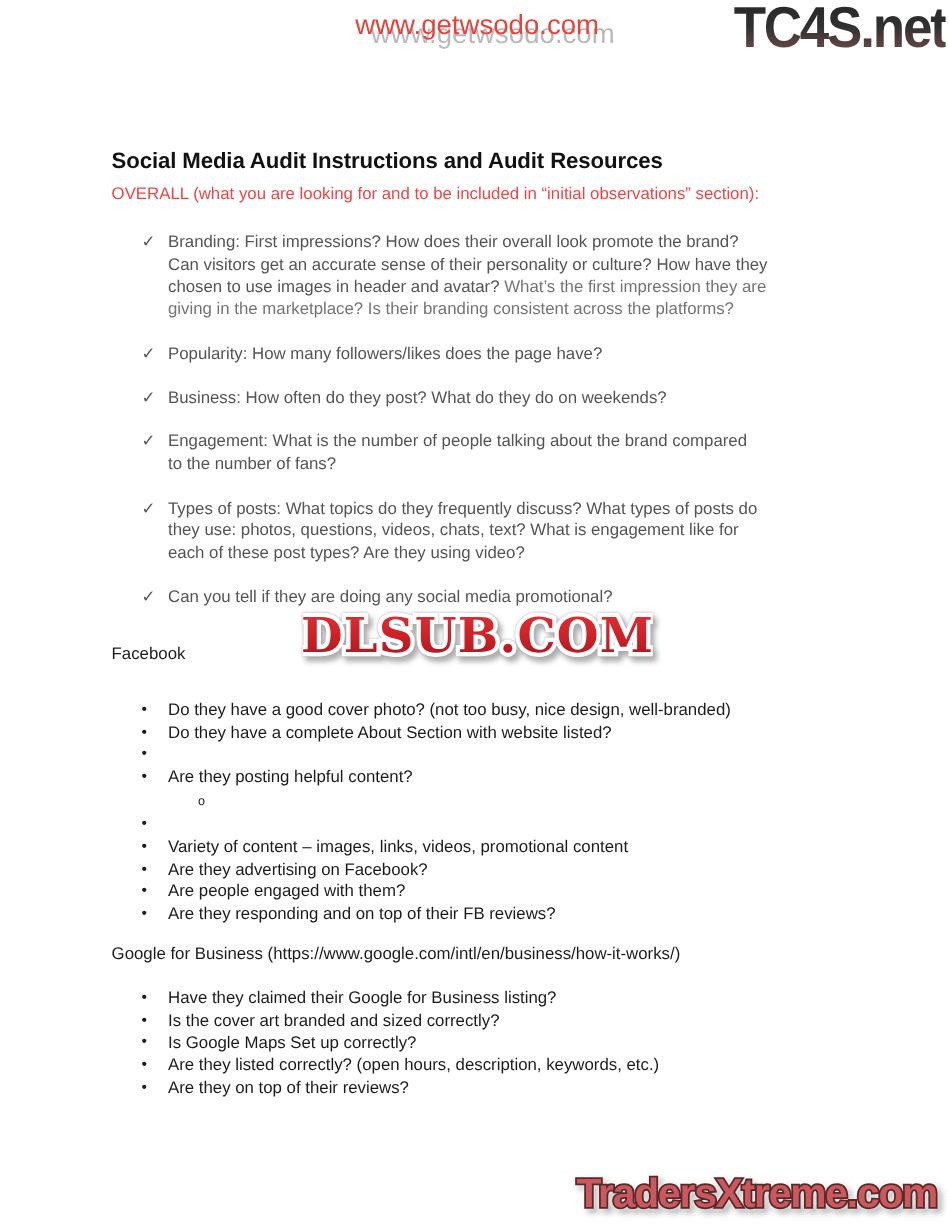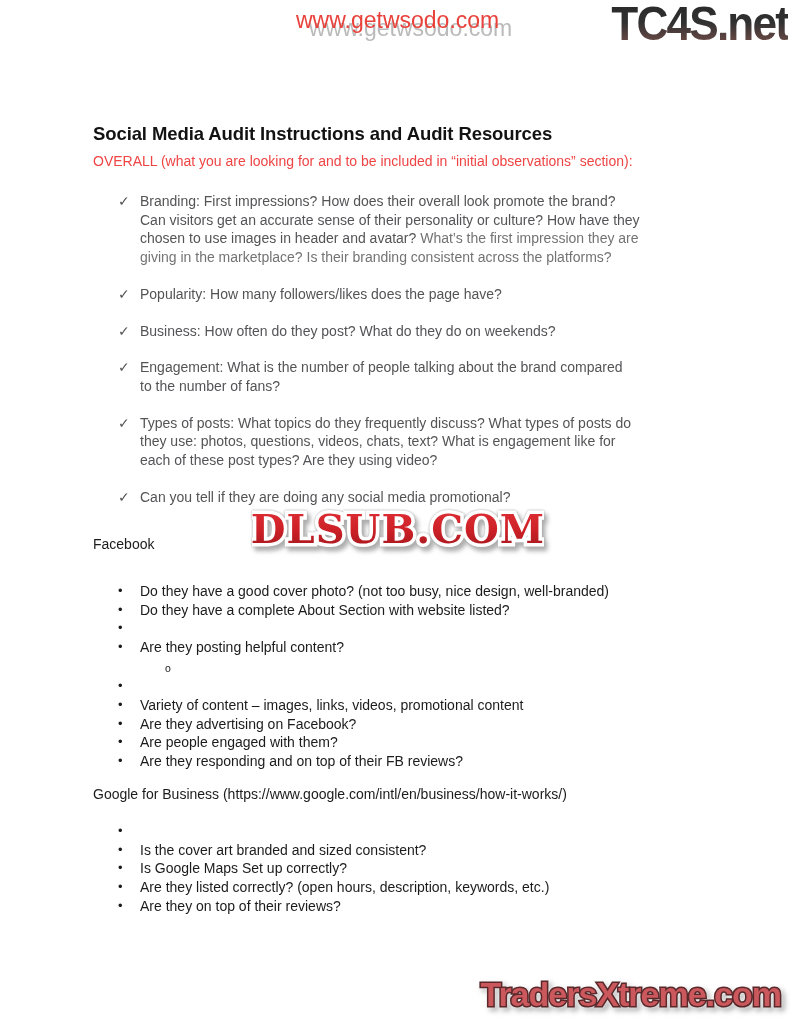--- a/index.html
+++ b/index.html
@@ -158,24 +158,25 @@
   <div class="disc-item">
     <span class="disc-marker">•</span>
     <span>Are they responding and on top of their FB reviews?</span>
   </div>
 </div>
 
 <div class="section-heading google-heading">Google for Business (https://www.google.com/intl/en/business/how-it-works/)</div>
 <div class="disc-list google-list">
   <div class="disc-item">
     <span class="disc-marker">•</span>
+    <span>Have they claimed their Google for Business listing?</span>
   </div>
   <div class="disc-item">
     <span class="disc-marker">•</span>
-    <span>Is the cover art branded and sized consistent?</span>
+    <span>Is the cover art branded and sized correctly?</span>
   </div>
   <div class="disc-item">
     <span class="disc-marker">•</span>
     <span>Is Google Maps Set up correctly?</span>
   </div>
   <div class="disc-item">
     <span class="disc-marker">•</span>
     <span>Are they listed correctly? (open hours, description, keywords, etc.)</span>
   </div>
   <div class="disc-item">

